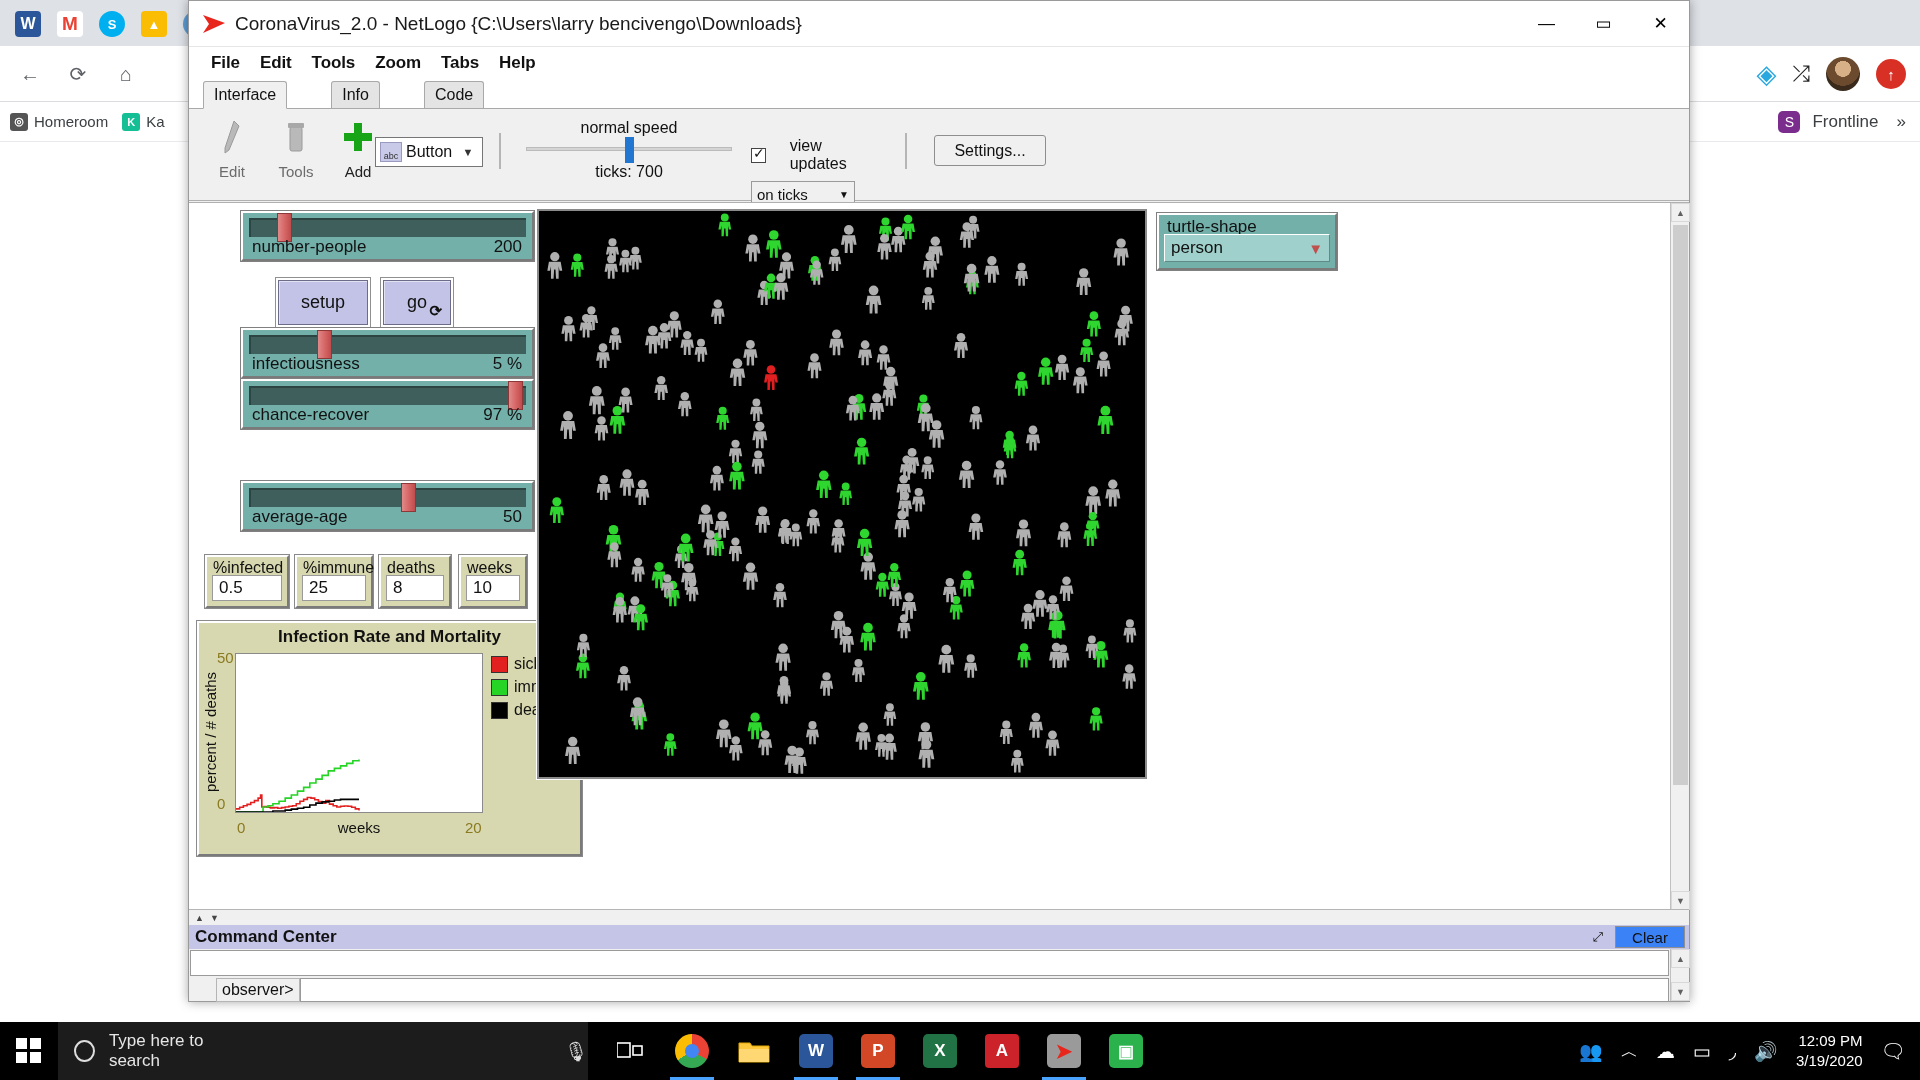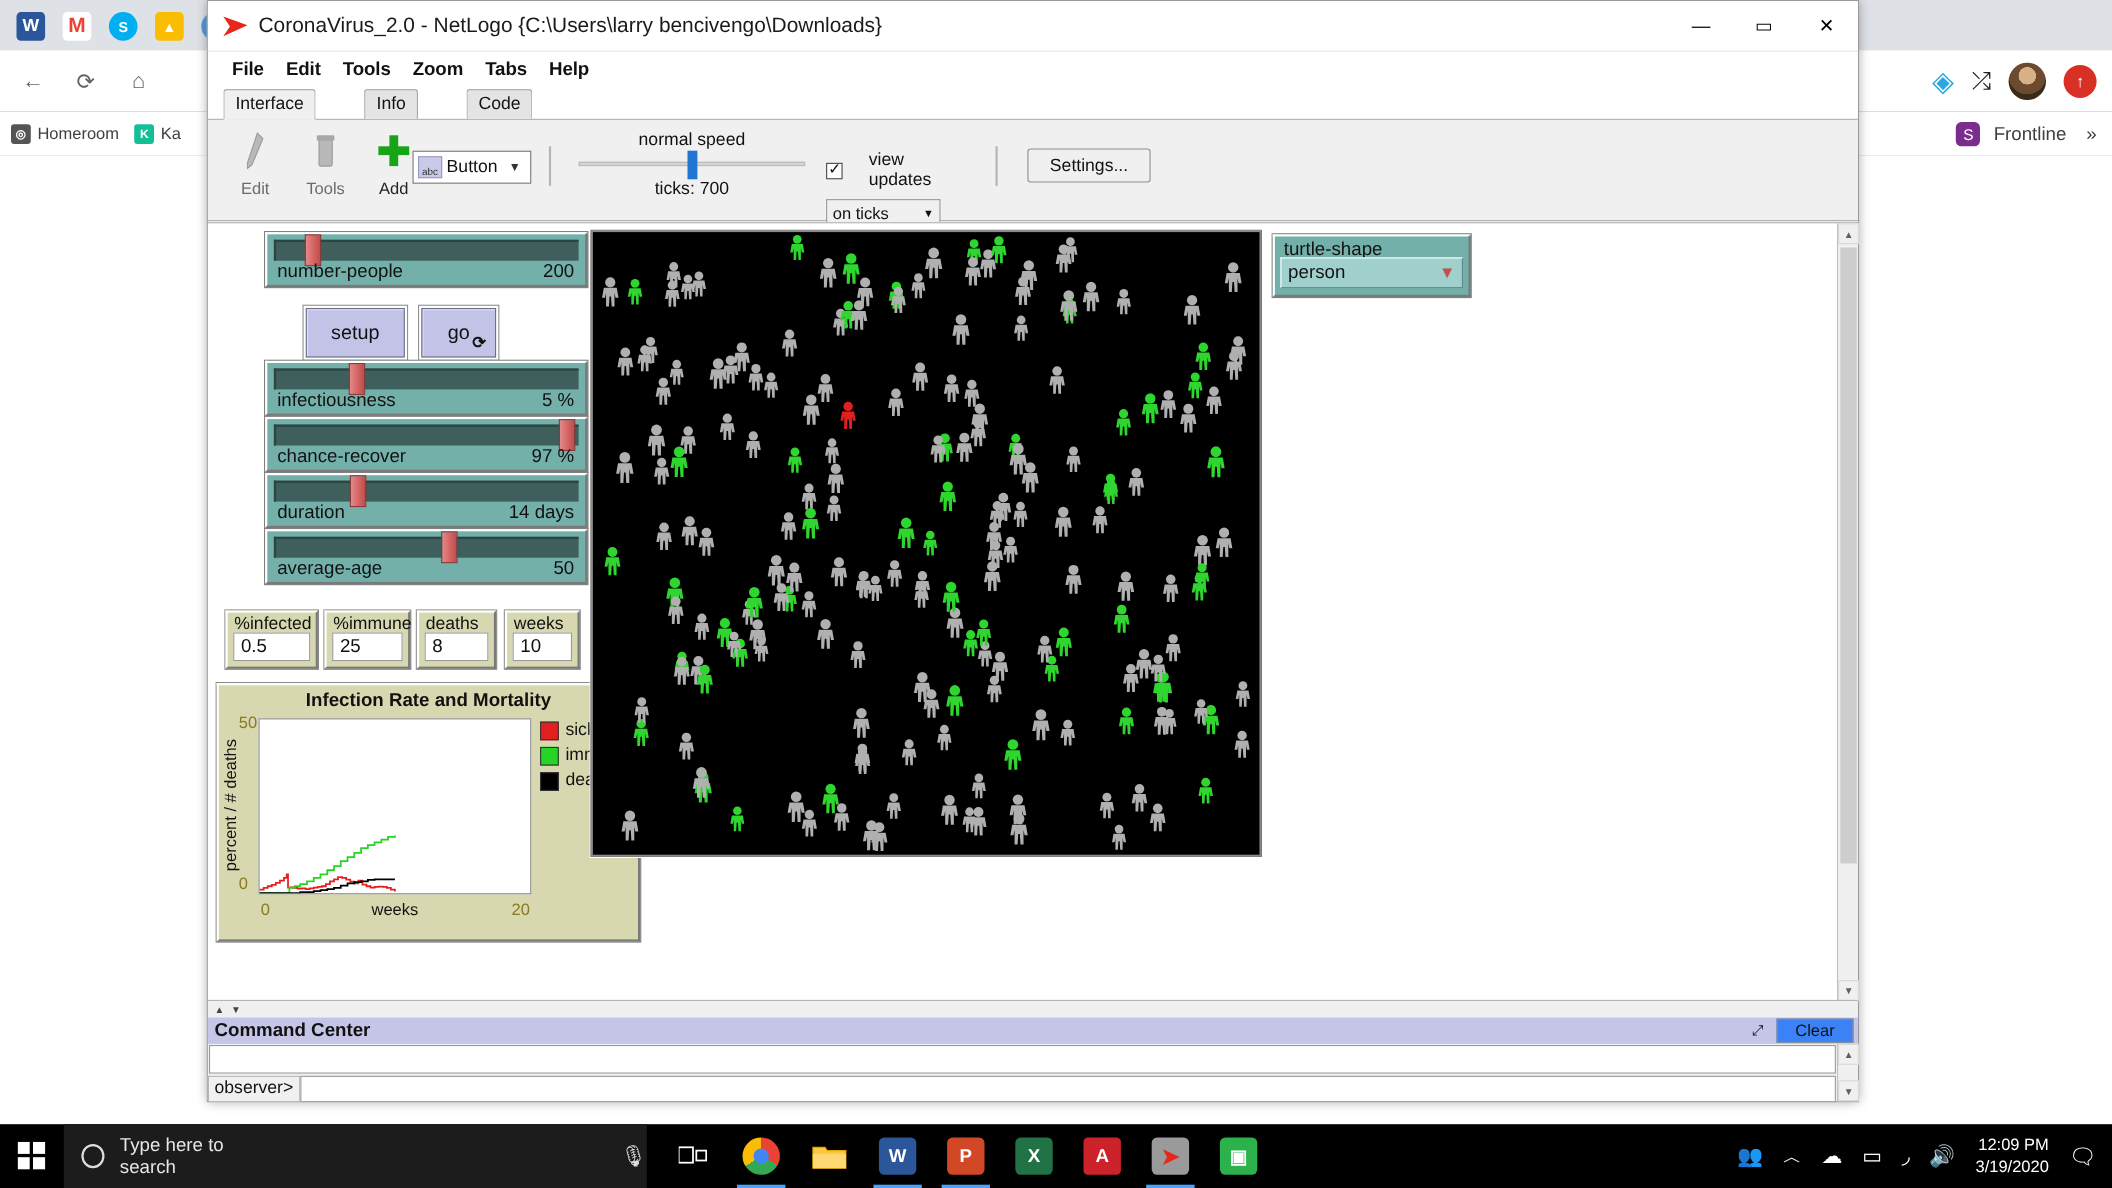--- a/index.html
+++ b/index.html
@@ -252,21 +252,21 @@
   #cmd-expand { position: absolute; right: 80px; top: 2px;
     width: 22px; height: 20px; display: flex; align-items: center;
     justify-content: center; font-size: 13px; color: #111; }
   #cmd-clear { position: absolute; right: 4px; top: 1px;
     width: 70px; height: 22px; background: #3b82f6;
     border: 1px solid #8e8e8e; display: flex; align-items: center;
     justify-content: center; font-size: 15px; color: #111; }
   #cmd-output { height: 26px; background: #ffffff;
     border: 1px solid #9a9a9a; margin: 1px 20px 0 1px; }
   #cmd-inputrow { display: flex; align-items: flex-start; height: 24px;
-    margin-top: 2px; }
+    margin-top: 2px; padding-left: 27px; }
   #cmd-prompt { font-size: 16px; color: #111; padding: 0 5px;
     background: #f0f0f0; height: 24px; display: flex;
     align-items: center; border: 1px solid #b5b5b5; }
   #cmd-input { flex: 1; height: 24px; background: #ffffff;
     border: 1px solid #9a9a9a; margin-right: 20px; }
 
   
   #taskbar { position: absolute; left: 0; top: 1022px;
     width: 1920px; height: 58px; background: #000000; color: #fff; }
   #start-btn { position: absolute; left: 0; top: 0; width: 58px;
@@ -459,26 +459,20 @@
       <span class="slider-val">5 %</span>
     </div>
 
     <div class="slider" style="left:52px; top:176px; width:293px; height:50px">
       <div class="slider-track"></div>
       <div class="slider-thumb" style="left:265px"></div>
       <span class="slider-name">chance-recover</span>
       <span class="slider-val">97 %</span>
     </div>
 
-    <div class="slider" style="left:52px; top:227px; width:293px; height:50px">
-      <div class="slider-track"></div>
-      <div class="slider-thumb" style="left:75px"></div>
-      <span class="slider-name">duration</span>
-      <span class="slider-val">14 days</span>
-    </div>
 
     <div class="slider" style="left:52px; top:278px; width:293px; height:50px">
       <div class="slider-track"></div>
       <div class="slider-thumb" style="left:158px"></div>
       <span class="slider-name">average-age</span>
       <span class="slider-val">50</span>
     </div>
 
     <div class="monitor" style="left:16px; top:352px; width:84px; height:53px">
       <span class="monitor-name">%infected</span>

